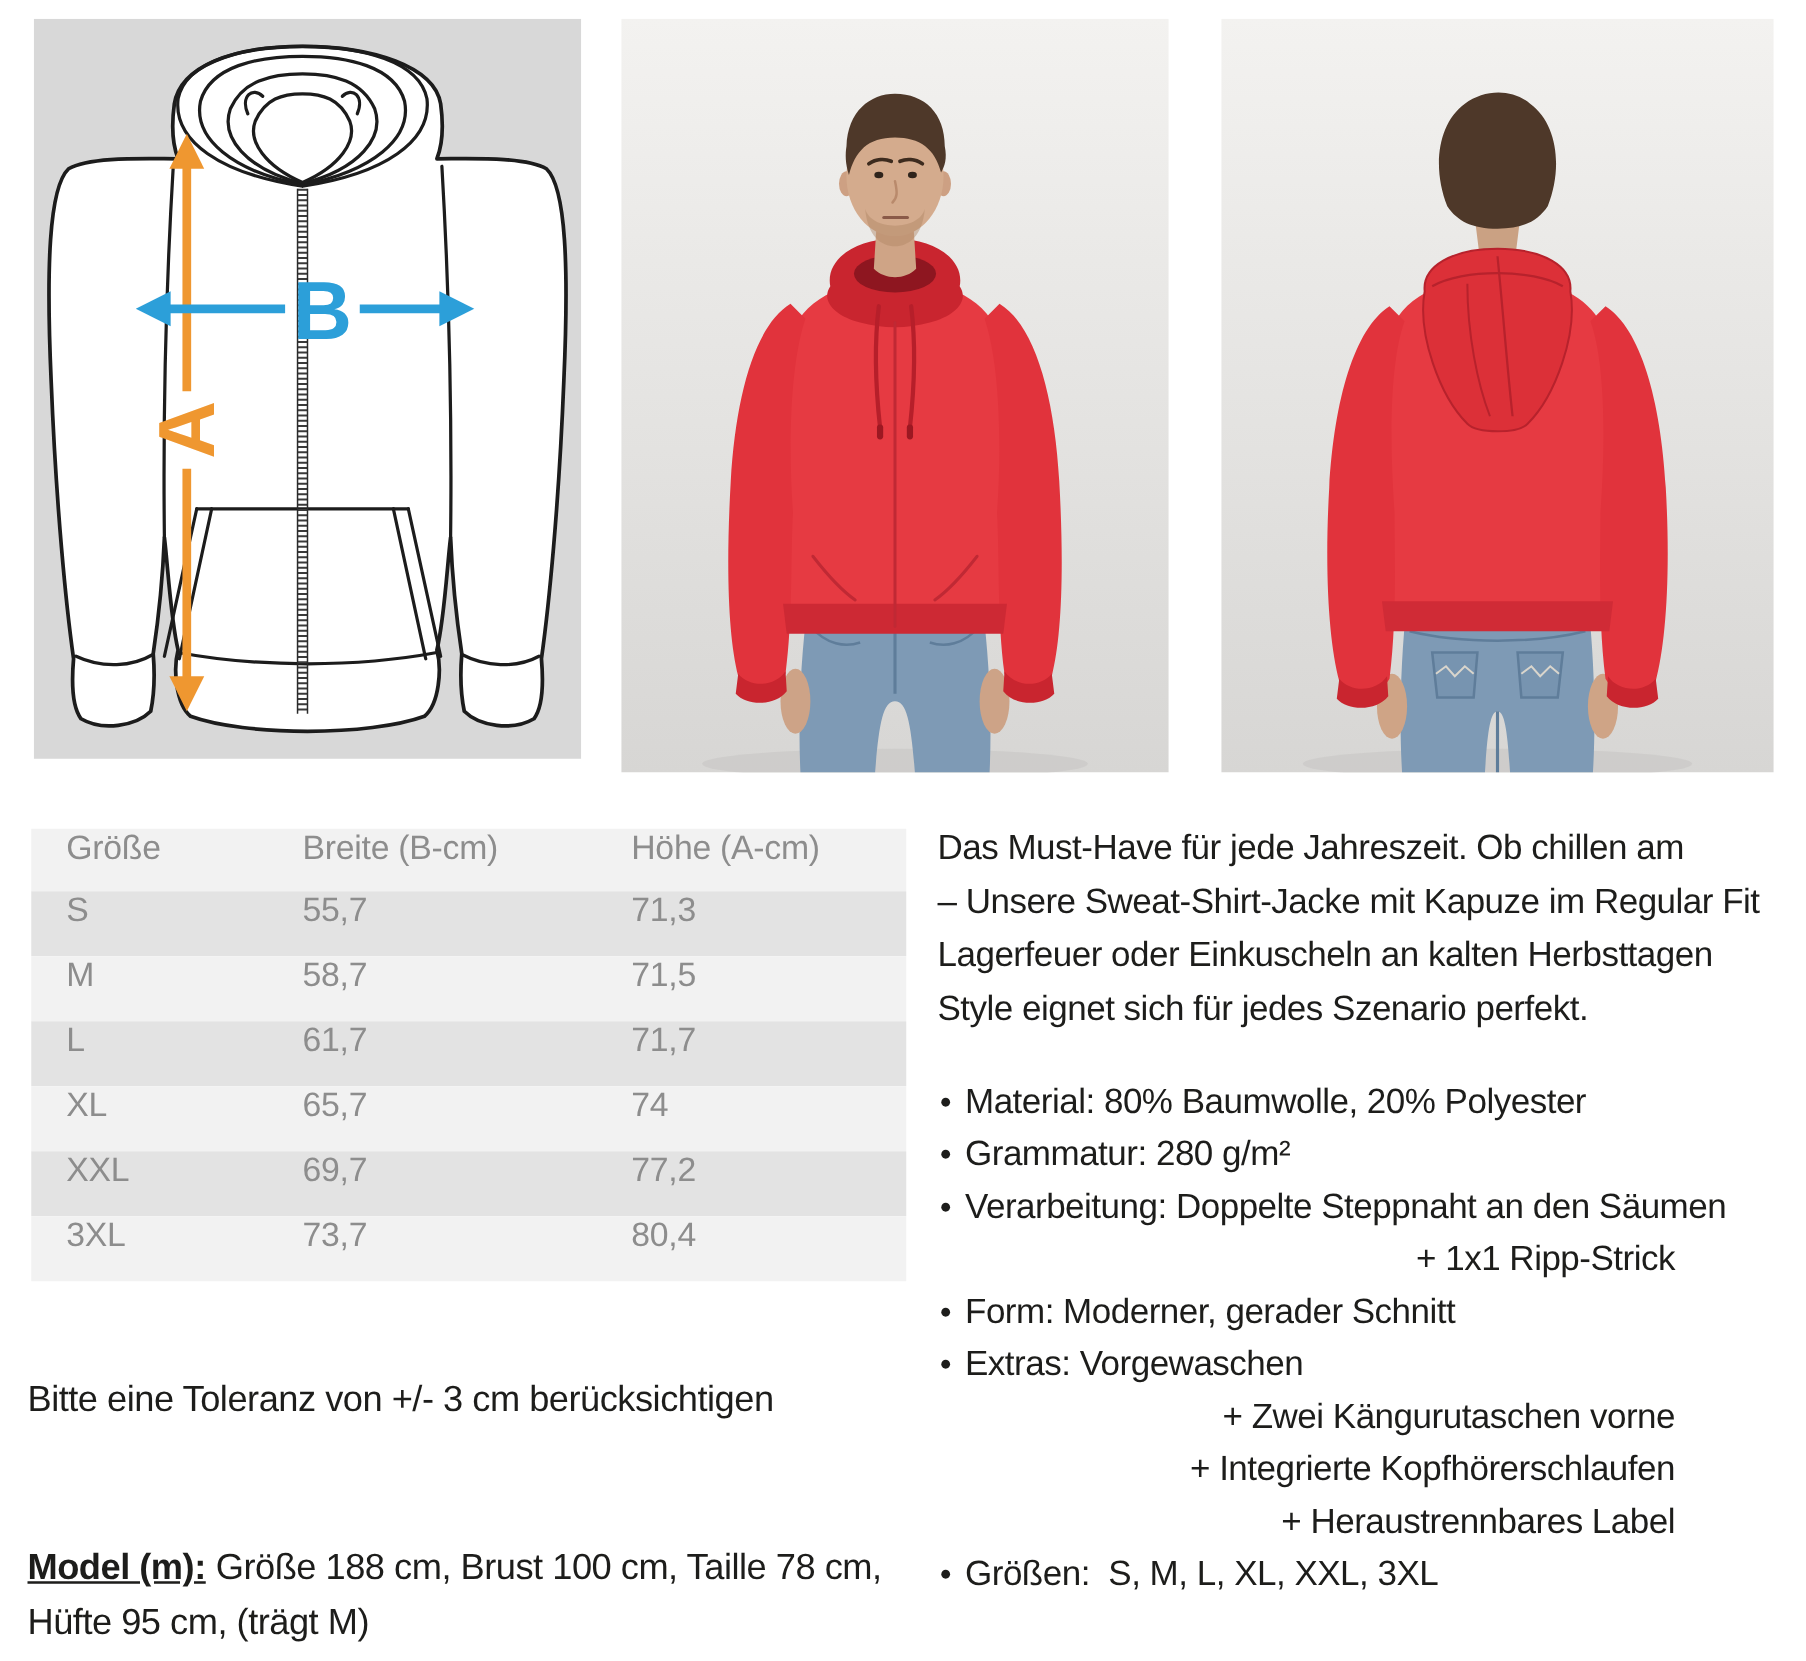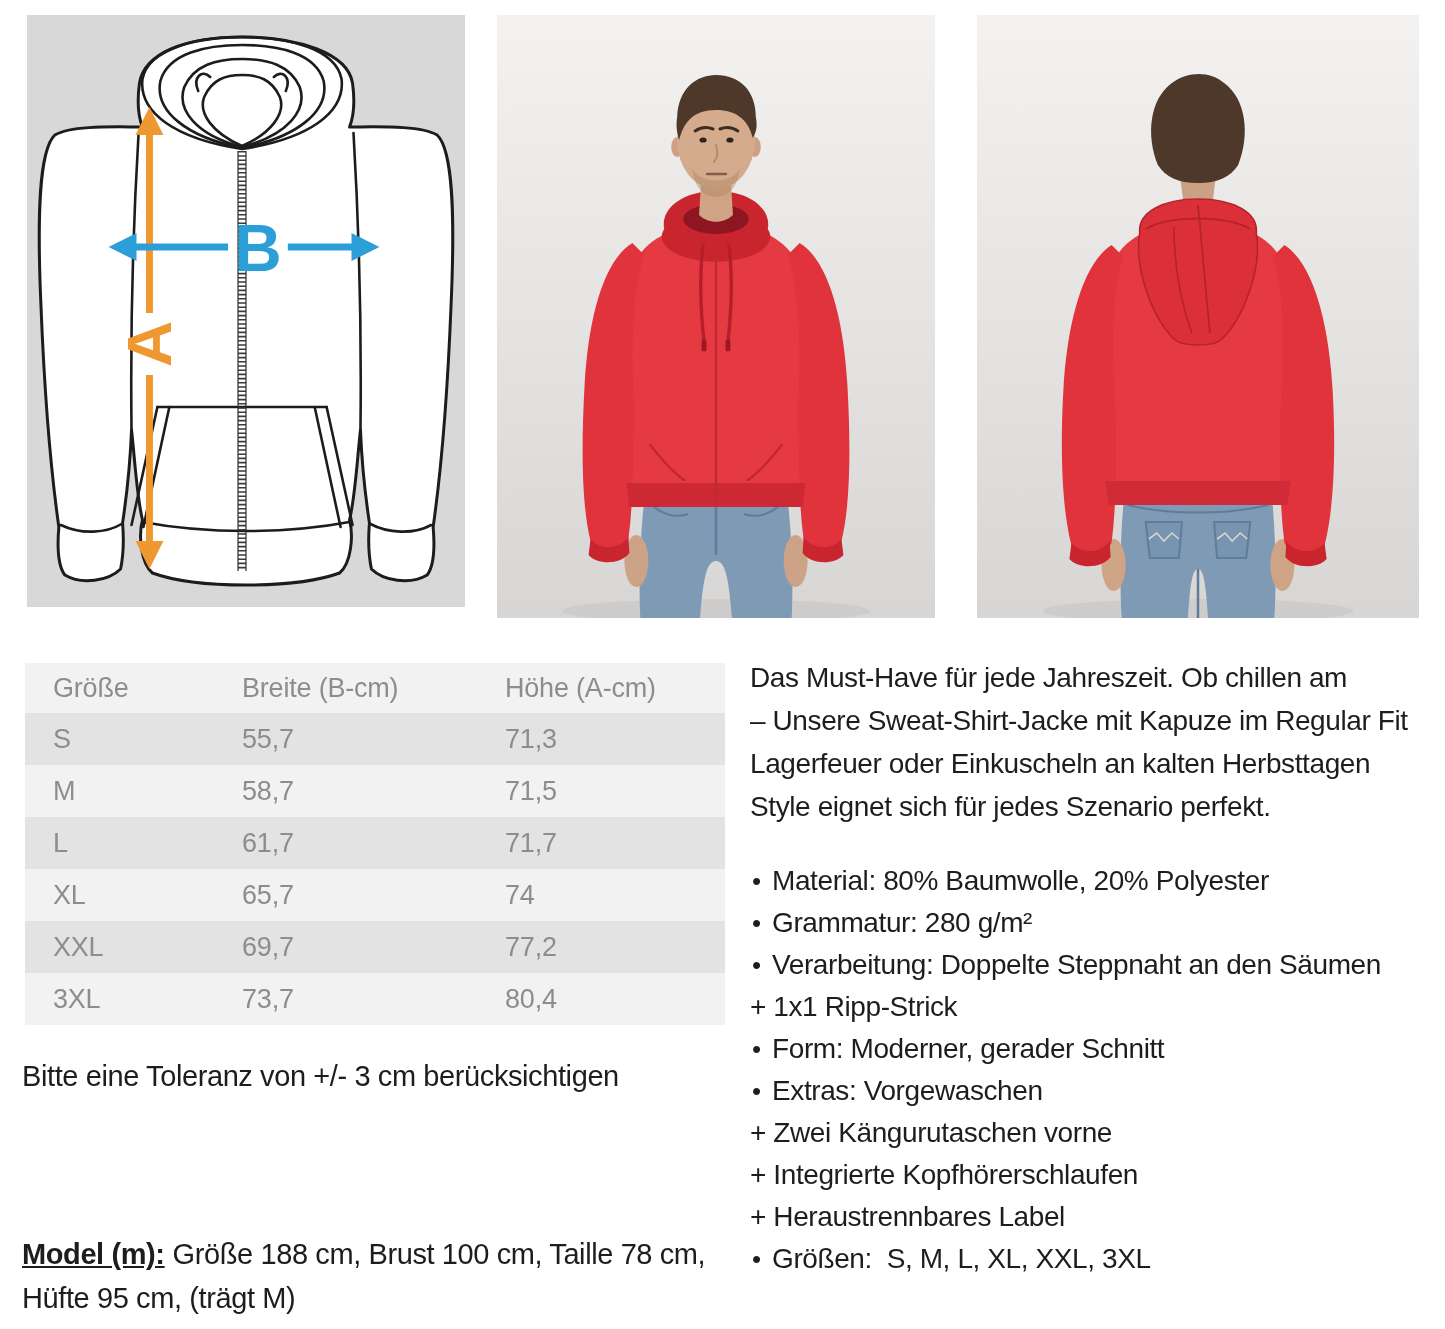--- a/index.html
+++ b/index.html
@@ -7,42 +7,42 @@
         font-family:"Liberation Sans",sans-serif;color:#1e1e1c;}
   .panel{position:absolute;top:15px;height:603px;}
   #panel-diagram{left:27px;width:438px;}
   #panel-front{left:497px;width:438px;}
   #panel-back{left:977px;width:442px;}
   .panel svg{display:block;width:100%;height:100%;}
 
   
   #size-table{position:absolute;left:25px;top:663px;width:700px;
               font-size:27px;color:#8d8d8d;letter-spacing:-0.2px;}
-  .t-row{display:flex;height:52px;align-items:center;}
+  .t-row{display:flex;height:52px;align-items:flex-start;}
   .t-head{height:50px;background:#f2f2f2;}
   .r-dark{background:#e3e3e3;}
   .r-light{background:#f2f2f2;}
   .c1{width:217px;padding-left:28px;box-sizing:border-box;}
   .c2{width:263px;}
   .c3{flex:1;}
 
-  #tolerance{position:absolute;left:22px;top:1060px;font-size:29px;letter-spacing:-0.4px;color:#1d1d1b;}
+  #tolerance{position:absolute;left:22px;top:1104px;font-size:29px;letter-spacing:-0.4px;color:#1d1d1b;}
 
   #model-info{position:absolute;left:22px;top:1232px;width:700px;
               font-size:29px;line-height:44px;letter-spacing:-0.4px;color:#1d1d1b;}
   #model-info .bold{font-weight:bold;margin-right:8px;text-decoration:underline;}
 
   
   #description{position:absolute;left:750px;top:656px;width:590px;color:#1d1d1b;}
   .intro-line{font-size:28px;line-height:43px;letter-spacing:-0.4px;white-space:nowrap;}
   #features{position:absolute;left:0;top:204px;width:590px;}
   .feat{position:relative;font-size:28px;line-height:42px;letter-spacing:-0.4px;
         white-space:pre;padding-left:22px;}
   .feat.bullet::before{content:"\2022";position:absolute;left:2px;top:0;font-size:26px;}
-  .feat.cont{text-align:left;padding-left:0;}
+  .feat.cont{text-align:right;padding-left:0;}
 </style>
 </head>
 <body>
 
 <div class="page">
 
   <div class="panel" id="panel-diagram">
     <svg viewBox="0 0 440 603" preserveAspectRatio="none">
       <rect x="0" y="0" width="440" height="592" fill="#d8d8d8"></rect>
 

